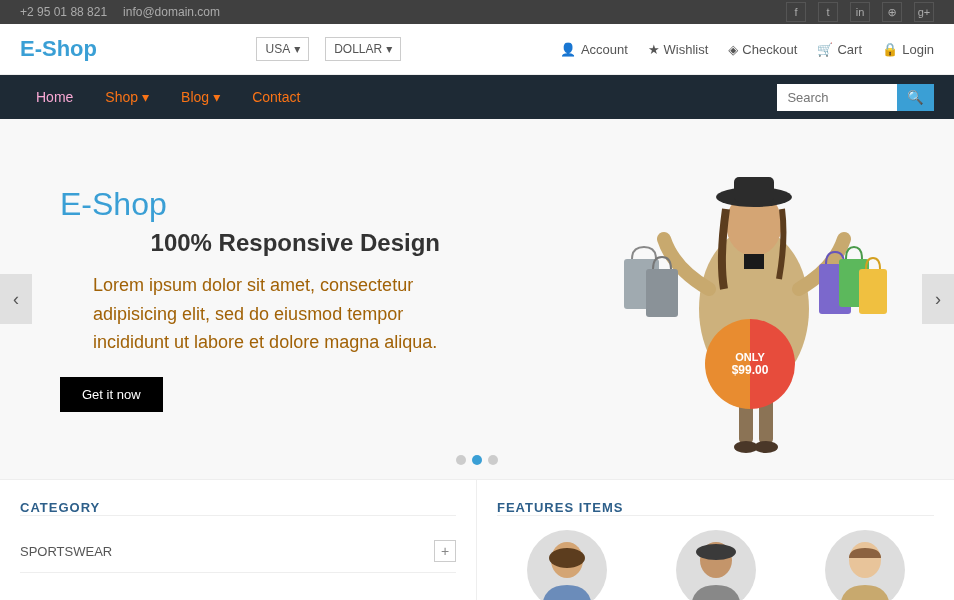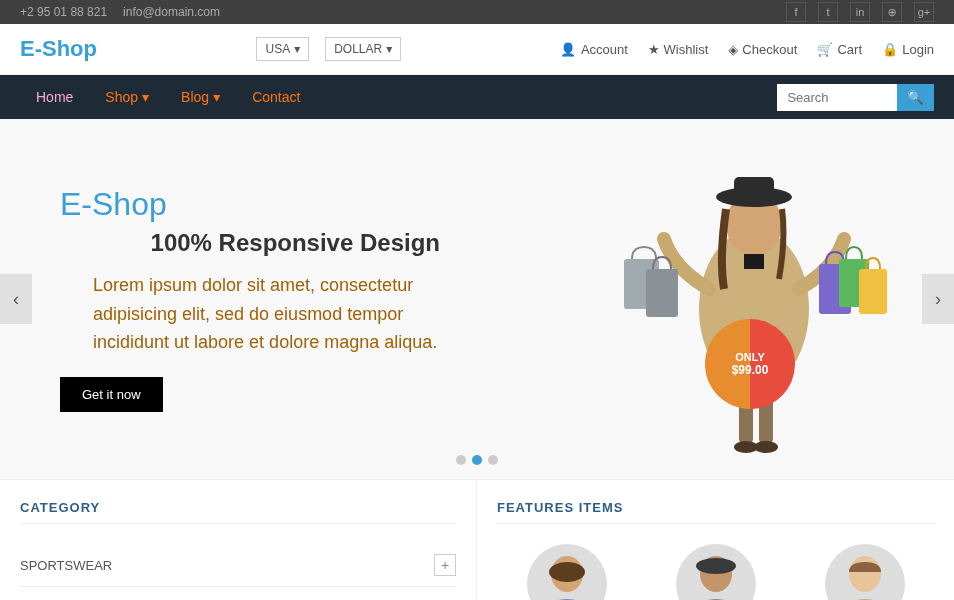--- a/index.html
+++ b/index.html
@@ -152,22 +152,22 @@
     }
     .bottom-left {
       width: 50%; padding: 20px;
       border-right: 1px solid #eee;
     }
     .bottom-right {
       width: 50%; padding: 20px;
     }
     .section-title {
       font-size: 13px; font-weight: bold; color: #2d5f8a;
-      letter-spacing: 1px; margin-bottom: 20px;
-      padding-bottom: 8px; border-bottom: 1px solid #eee;
+      letter-spacing: 1px; margin-bottom: 14px;
+      border-bottom: 1px solid #eee;
     }
     .category-item {
       display: flex; align-items: center; justify-content: space-between;
       padding: 10px 0; border-bottom: 1px solid #eee;
       font-size: 13px; color: #555;
     }
     .category-item .plus-btn {
       width: 22px; height: 22px; border: 1px solid #ccc;
       display: flex; align-items: center; justify-content: center;
       cursor: pointer; font-size: 14px; color: #888;

